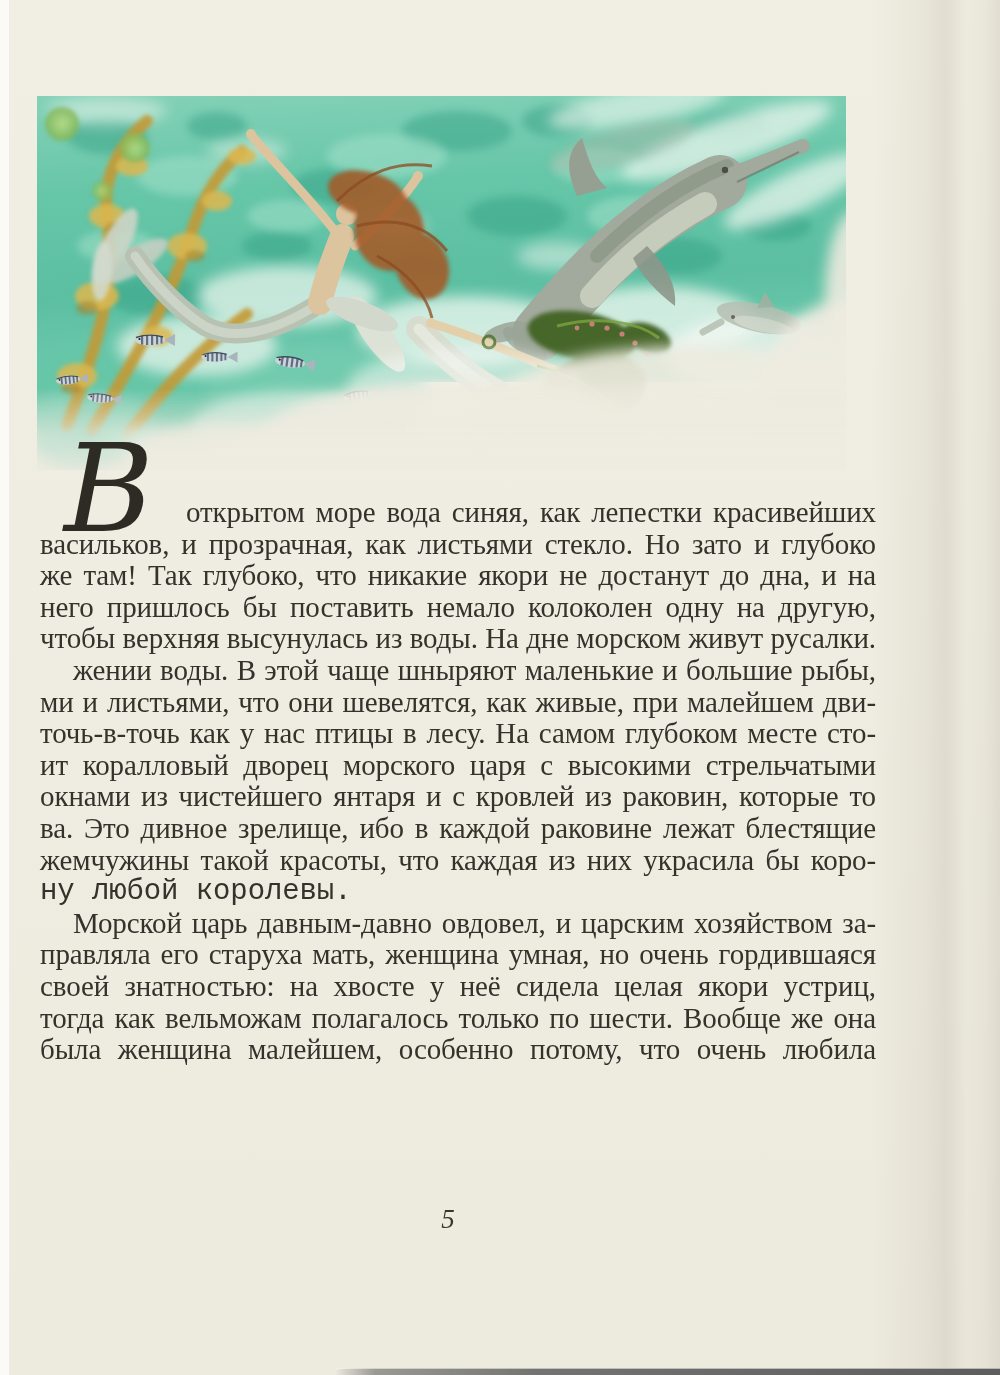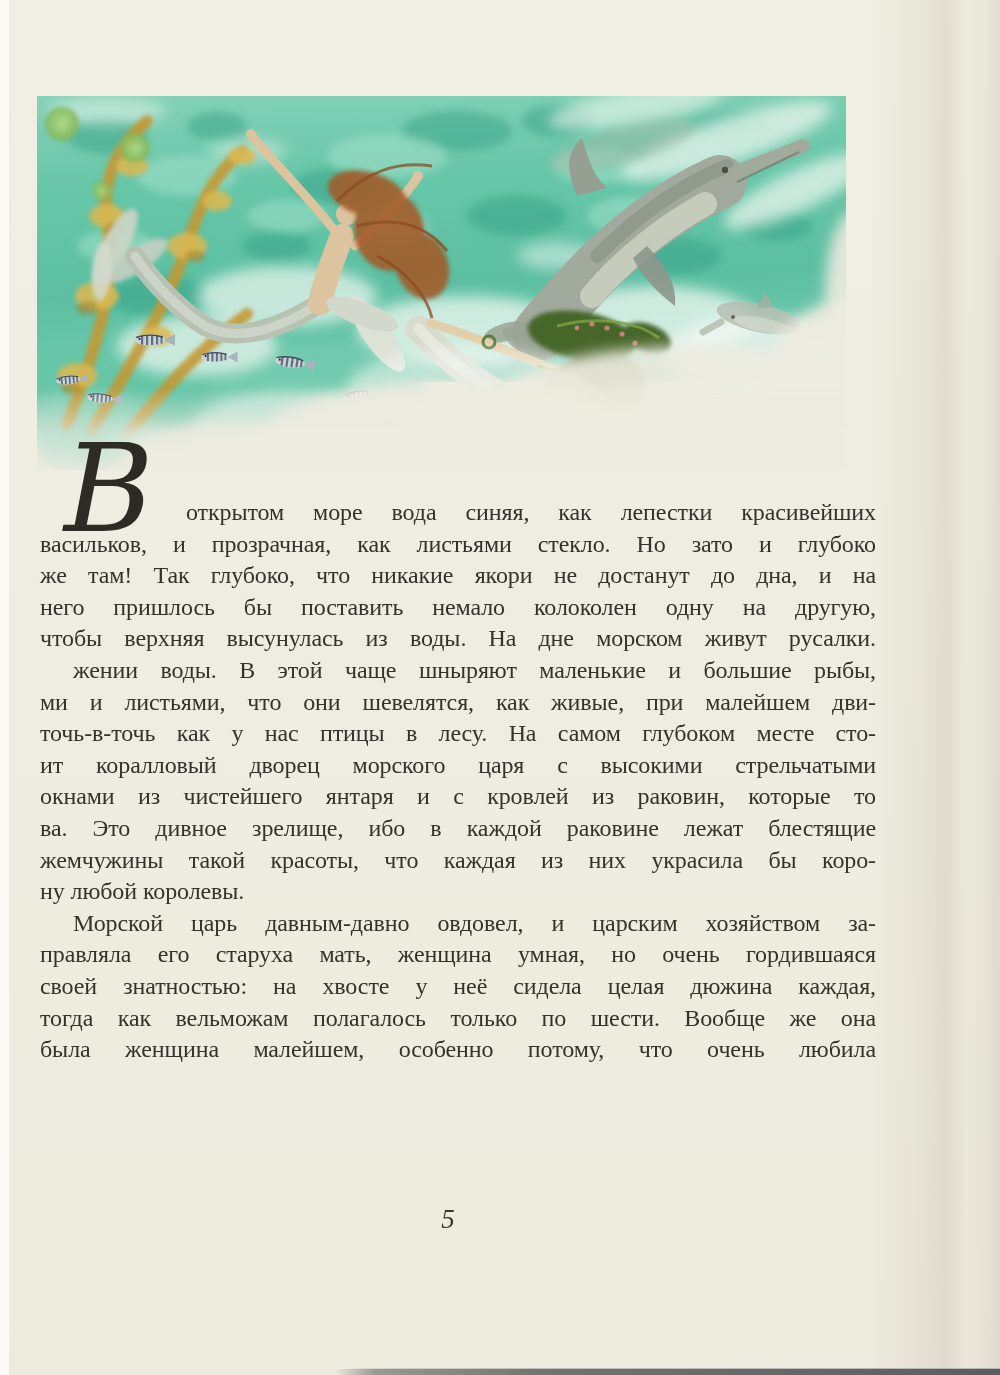--- a/index.html
+++ b/index.html
@@ -33,24 +33,24 @@
   .illo{position:absolute;left:37px;top:96px;width:809px;height:374px;}
   
   .dropcap{
     position:absolute;left:64px;top:428px;
     font-family:"DejaVu Serif",serif;font-style:italic;font-weight:400;
     font-size:122px;line-height:1;color:#2e2b25;letter-spacing:-2px;
   }
   
   .textblock{
     position:absolute;left:40px;top:497px;width:836px;
-    font-size:24px;line-height:31.6px;color:#35322c;letter-spacing:-0.1px;
+    font-size:29px;line-height:31.6px;color:#35322c;letter-spacing:-0.1px;
   }
   .line{text-align:justify;text-align-last:justify;white-space:normal;}
-  .line.last{text-align-last:left;}
+  .line.last{text-align-last:left;font-family:Liberation Mono, monospace;}
   .para.p1 .line:first-child{text-indent:146px;}
   .para.p2 .line:first-child,.para.p3 .line:first-child{text-indent:33px;}
   .pageno{
     position:absolute;top:1204px;left:0;width:896px;text-align:center;
     font-size:27px;color:#3a372f;font-style:italic;
   }
 </style>
 </head>
 <body>
 
@@ -302,21 +302,21 @@
       <div class="line">точь-в-точь как у нас птицы в лесу. На самом глубоком месте сто-</div>
       <div class="line">ит коралловый дворец морского царя с высокими стрельчатыми</div>
       <div class="line">окнами из чистейшего янтаря и с кровлей из раковин, которые то</div>
       <div class="line">ва. Это дивное зрелище, ибо в каждой раковине лежат блестящие</div>
       <div class="line">жемчужины такой красоты, что каждая из них украсила бы коро-</div>
       <div class="line last">ну любой королевы.</div>
     </div>
   <div class="para p3">
       <div class="line">Морской царь давным-давно овдовел, и царским хозяйством за-</div>
       <div class="line">правляла его старуха мать, женщина умная, но очень гордившаяся</div>
-      <div class="line">своей знатностью: на хвосте у неё сидела целая дюжина каждая,</div>
+      <div class="line">своей знатностью: на хвосте у неё сидела целая якори устриц,</div>
       <div class="line">тогда как вельможам полагалось только по шести. Вообще же она</div>
       <div class="line">была женщина малейшем, особенно потому, что очень любила</div>
     </div>
 </div>
 
 <div class="pageno">5</div>
 
 <div class="book-edge-bottom"></div>
 
 </body></html>

